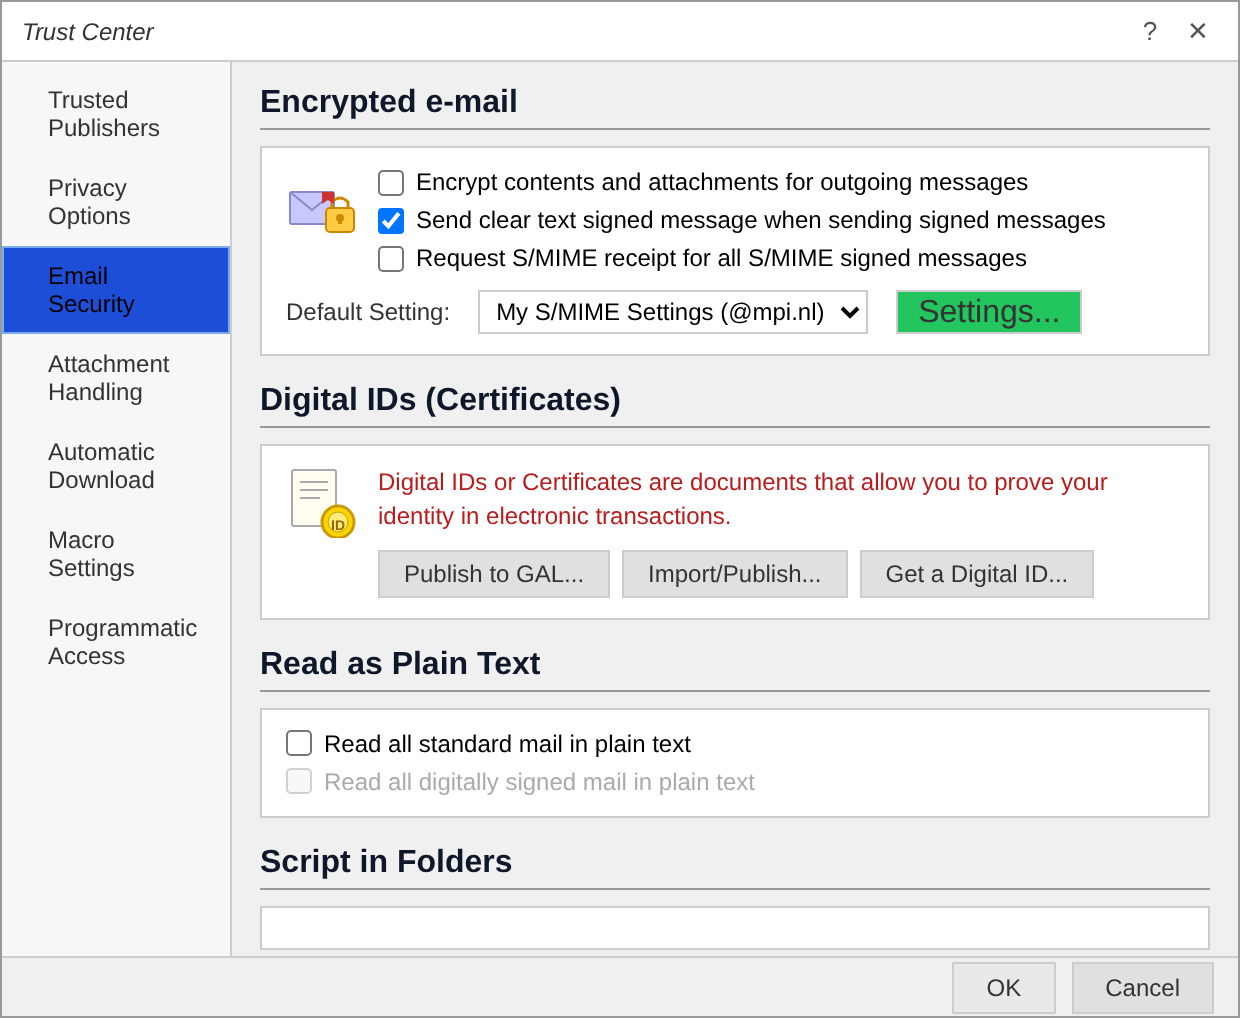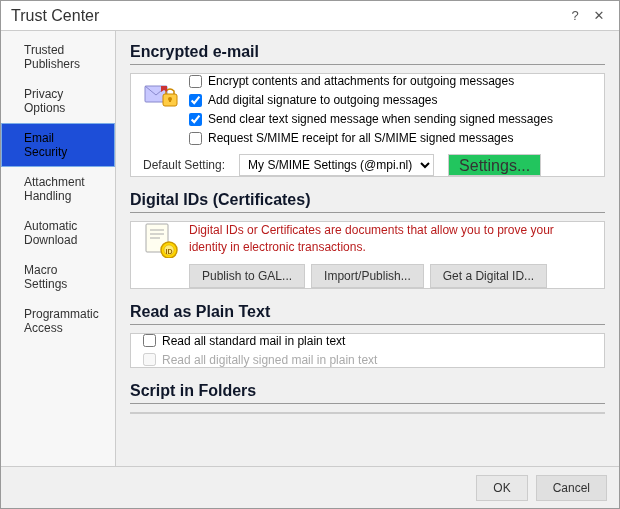--- a/index.html
+++ b/index.html
@@ -26,22 +26,23 @@
     .title-bar {
       background: #fff;
       border-bottom: 1px solid #ccc;
       padding: 6px 10px;
       display: flex;
       align-items: center;
       justify-content: space-between;
       height: 30px;
     }
     .title-bar-title {
-      font-size: 16px;
-      color: #333;
+      font-size: 12px;
+      color: #333;
+      font-style: italic;
     }
     .title-bar-controls {
       display: flex;
       gap: 4px;
     }
     .title-btn {
       width: 20px;
       height: 20px;
       border: none;
       background: transparent;
@@ -95,21 +96,21 @@
       font-size: 16px;
       font-weight: 600;
       color: #0f172a;
       border-bottom: 1px solid #999;
       padding-bottom: 3px;
       margin-bottom: 8px;
     }
     .section-inner {
       background: #fff;
       border: 1px solid #ccc;
-      padding: 0 12px;
+      padding: 10px 12px;
     }
 
     .encrypted-email-section .section-inner {
       display: flex;
       flex-direction: column;
       gap: 5px;
     }
 
     .email-icon-row {
       display: flex;
@@ -230,21 +231,21 @@
 
     
     .script-inner {
       display: flex;
       flex-direction: column;
       gap: 5px;
     }
 
     
     .footer {
-      height: 42px;
+      height: 30px;
       background: #f0f0f0;
       border-top: 1px solid #ccc;
       display: flex;
       align-items: center;
       justify-content: flex-end;
       padding: 0 12px;
       gap: 8px;
     }
     .footer-btn {
       border: 1px solid #ccc;
@@ -319,24 +320,20 @@
                 <circle cx="27" cy="23" r="2" fill="#cc8800"></circle>
                 <rect x="26" y="23" width="2" height="3" fill="#cc8800"></rect>
 
                 <polygon points="18,10 24,10 24,16 21,14 18,16" fill="#cc3333"></polygon>
               </svg>
             </div>
             <div class="checkboxes-col">
               <div class="checkbox-row">
                 <input type="checkbox" id="cb1" style="">
                 <label for="cb1">Encrypt contents and attachments for outgoing messages</label>
-              </div>
-              <div class="checkbox-row">
-                <input type="checkbox" id="cb2" checked="" style="">
-                <label for="cb2">Add digital signature to outgoing messages</label>
               </div>
               <div class="checkbox-row">
                 <input type="checkbox" id="cb3" checked="" style="">
                 <label for="cb3">Send clear text signed message when sending signed messages</label>
               </div>
               <div class="checkbox-row">
                 <input type="checkbox" id="cb4" style="">
                 <label for="cb4">Request S/MIME receipt for all S/MIME signed messages</label>
               </div>
             </div>

